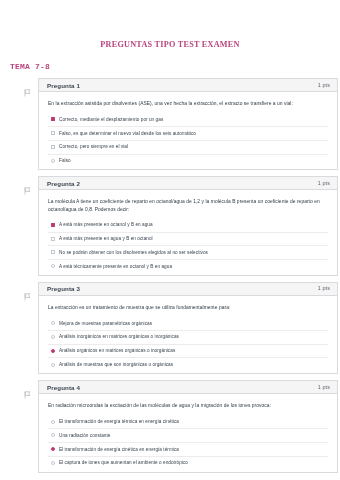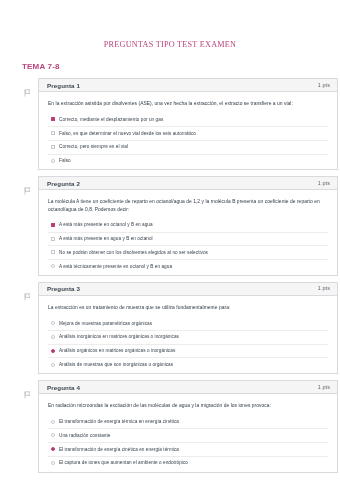--- a/index.html
+++ b/index.html
@@ -20,35 +20,35 @@
     height: 480px;
     position: relative;
     background: #ffffff;
     box-sizing: border-box;
   }
 
   
   .doc-title {
     text-align: center;
     font-family: "Liberation Serif", serif;
-    font-weight: normal;
+    font-weight: bold;
     font-size: 8.2px;
     letter-spacing: 0.25px;
     color: #b9447e;
     margin: 0;
     padding-top: 40px;
     line-height: 10px;
   }
   .doc-subtitle {
-    font-family: Liberation Sans, sans-serif;
+    font-family: Liberation Mono, monospace;
     font-weight: bold;
     font-size: 8px;
     color: #b9447e;
     margin: 0;
-    padding-left: 22px;
+    padding-left: 10px;
     padding-top: 12px;
     line-height: 10px;
     letter-spacing: 0.2px;
   }
 
   
   .questions {
     margin-top: 6px;
     padding-left: 38px;
     padding-right: 2px;

